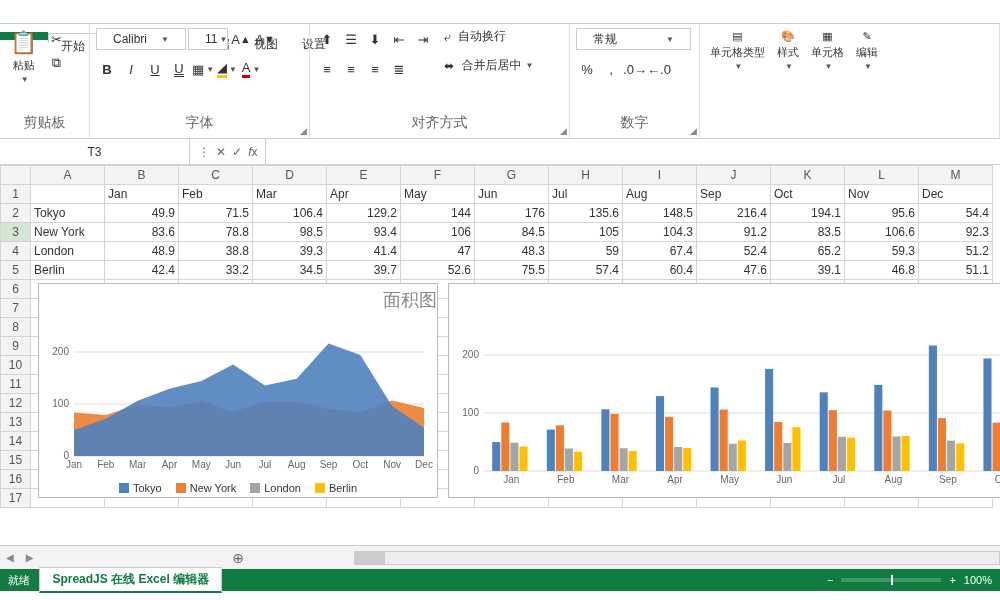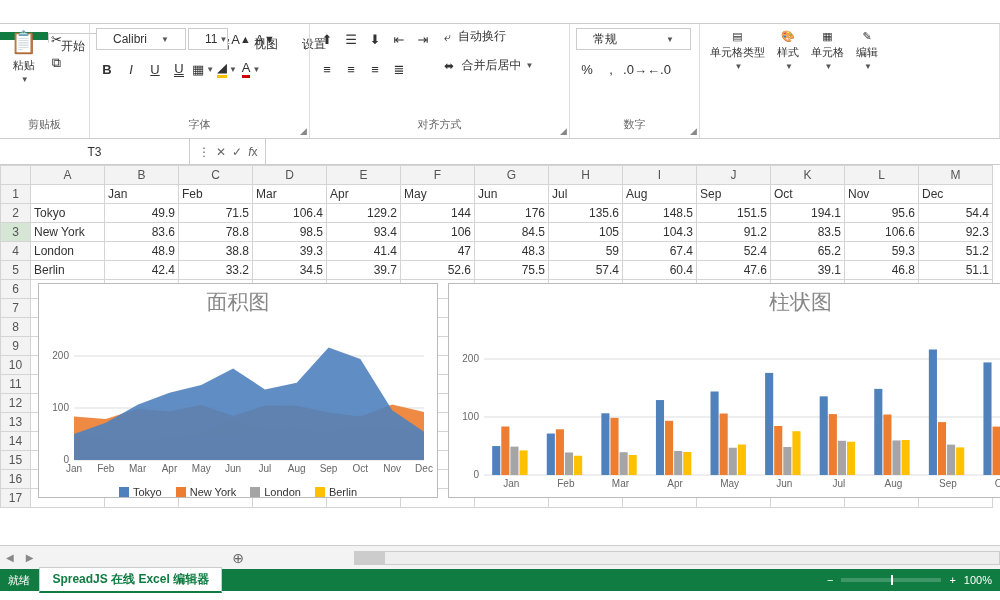--- a/index.html
+++ b/index.html
@@ -3,21 +3,21 @@
 <meta charset="utf-8">
 <style>
 * { margin: 0; padding: 0; box-sizing: border-box; font-family: "Microsoft YaHei", Arial, sans-serif; }
 body { width: 1000px; height: 600px; overflow: hidden; background: #fff; font-size: 12px; color: #333; }
 .tabs { display: flex; background: #fff; border-bottom: 1px solid #ccc; height: 24px; }
 .tab { padding: 4px 12px; cursor: pointer; font-size: 12px; margin-top: 32px; }
 .tab.file { background: #107c41; color: #fff; }
 .tab.active { border: 1px solid #ccc; border-bottom: 1px solid #fff; background: #fff; position: relative; top: 1px; }
 .ribbon { display: flex; background: #fff; height: 115px; border-bottom: 1px solid #ccc; }
 .group { border-right: 1px solid #ddd; padding: 4px 6px; display: flex; flex-direction: column; justify-content: space-between; position: relative; }
-.group-label { text-align: center; font-size: 11px; color: #666; padding: 2px 0; }
+.group-label { text-align: center; font-size: 14px; color: #666; padding: 2px 0; }
 .group-body { flex: 1; display: flex; align-items: flex-start; gap: 4px; }
 .vbtn { display: flex; flex-direction: column; align-items: center; gap: 2px; padding: 2px 4px; cursor: pointer; font-size: 11px; }
 .ibtn { width: 22px; height: 22px; display: flex; align-items: center; justify-content: center; cursor: pointer; font-size: 13px; }
 .sel { border: 1px solid #ccc; height: 22px; padding: 0 16px; font-size: 12px; display: flex; align-items: center; justify-content: space-between; background: #fff; }
 .row { display: flex; gap: 2px; align-items: center; }
 .col { display: flex; flex-direction: column; gap: 2px; }
 .dlaunch { position: absolute; right: 2px; bottom: 2px; font-size: 9px; color: #888; cursor: pointer; }
 .caret { font-size: 8px; color: #555; margin-left: 2px; }
 
 .fbar { display: flex; height: 26px; border-bottom: 1px solid #ccc; align-items: center; }
@@ -31,21 +31,21 @@
 .grid th, .grid td { border: 1px solid #d4d4d4; height: 19px; font-size: 12px; padding: 0 3px; overflow: hidden; white-space: nowrap; }
 .grid th { background: #f3f3f3; font-weight: normal; text-align: center; color: #555; }
 .grid .rh { width: 30px; background: #f3f3f3; text-align: center; color: #555; }
 .grid td { text-align: right; }
 .grid td.lt { text-align: left; }
 .grid .selrow th, .grid .selrow .rh { background: #d5e6d5; }
 
 .chartbox { position: absolute; background: #fff; border: 1px solid #bbb; }
 .chart1 { left: 38px; top: 118px; width: 400px; height: 215px; }
 .chart2 { left: 448px; top: 118px; width: 705px; height: 215px; }
-.ctitle { text-align: center; font-size: 21px; color: #888; padding: 4px 0; font-family: SimSun, serif; }
+.ctitle { text-align: right; font-size: 18px; color: #888; padding: 4px 0; font-family: SimSun, serif; }
 .legend { display: flex; justify-content: center; gap: 14px; font-size: 11px; padding: 3px 0; }
 .lg { display: flex; align-items: center; gap: 4px; }
 .sw { width: 10px; height: 10px; }
 
 .tabbar { display: flex; height: 24px; border-top: 1px solid #ccc; align-items: center; background: #f3f3f3; }
 .navbtn { padding: 0 6px; color: #888; cursor: pointer; font-size: 10px; }
 .stab { background: #fff; border: 1px solid #ccc; border-bottom: 2px solid #107c41; padding: 3px 12px; font-size: 12px; color: #107c41; font-weight: bold; margin-top: 44px; }
 .addtab { padding: 0 10px; font-size: 14px; color: #666; cursor: pointer; }
 .hscroll { flex: 1; margin-left: 100px; height: 14px; background: #eee; border: 1px solid #ccc; position: relative; }
 .hscroll::before { content:''; position:absolute; left:0; width:30px; height:100%; background:#ccc; }
@@ -252,21 +252,21 @@
           <th class="rh">2</th>
           <td class="lt">Tokyo</td>
           <td>49.9</td>
           <td>71.5</td>
           <td>106.4</td>
           <td>129.2</td>
           <td>144</td>
           <td>176</td>
           <td>135.6</td>
           <td>148.5</td>
-          <td>151.5</td>
+          <td>216.4</td>
           <td>194.1</td>
           <td>95.6</td>
           <td>54.4</td>
         </tr>
         <tr class="selrow">
           <th class="rh">3</th>
           <td class="lt">New York</td>
           <td>83.6</td>
           <td>78.8</td>
           <td>98.5</td>

